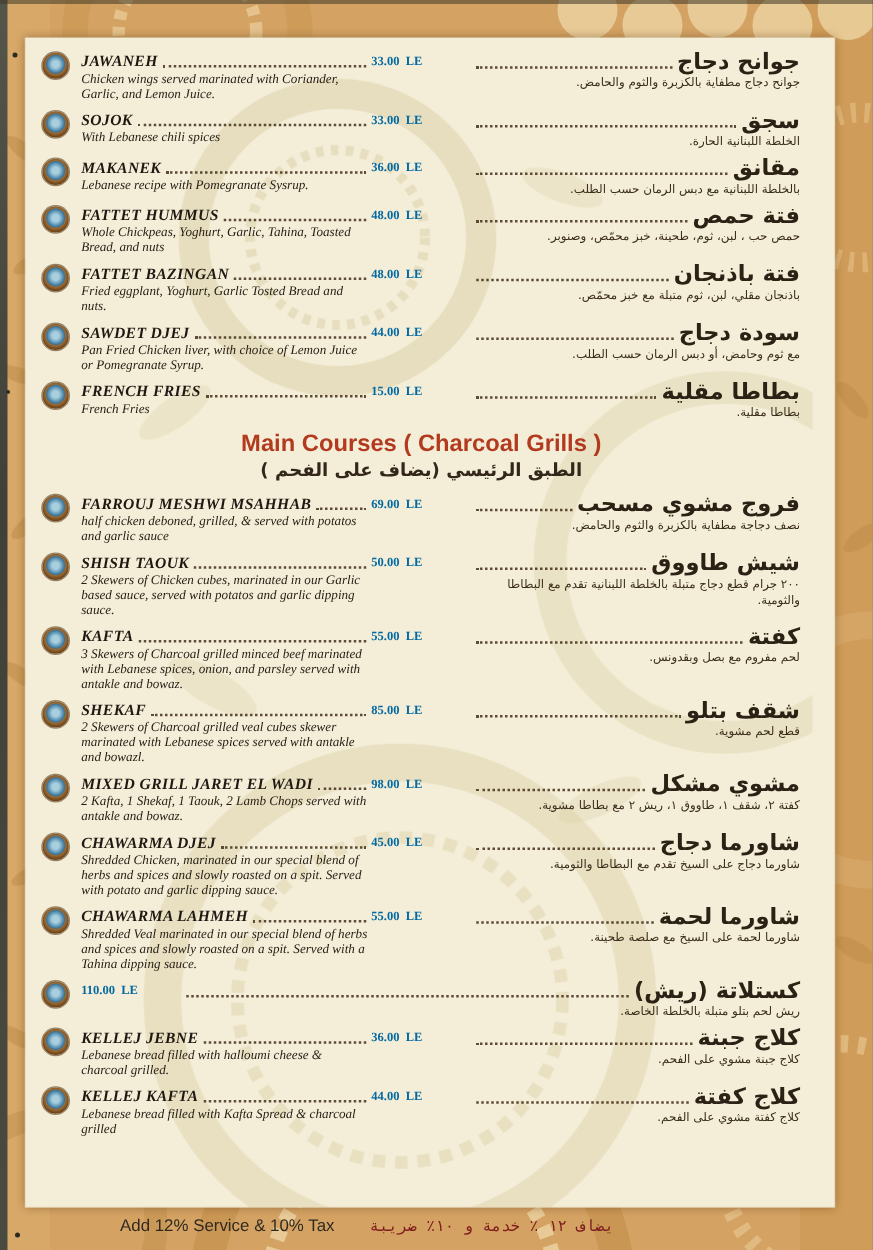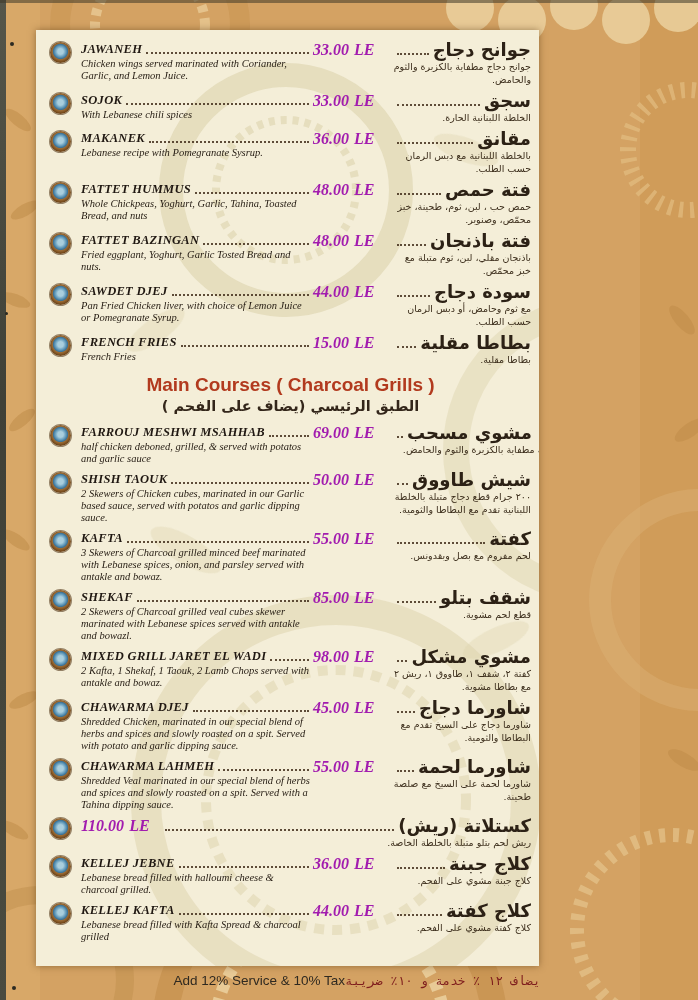--- a/index.html
+++ b/index.html
@@ -11,56 +11,56 @@
   
   .edge-left{position:absolute;left:0;top:0;width:6px;height:100%;background:linear-gradient(#55564a,#3f4037 40%,#4a4b40);z-index:4;}
   .edge-top{position:absolute;left:0;top:0;width:100%;height:3px;background:rgba(62,56,40,.55);z-index:4;}
   .speck{position:absolute;background:#2c2a22;border-radius:50%;z-index:5;}
   .sp1{left:10px;top:42px;width:4px;height:4px;}
   .sp2{left:5px;top:312px;width:3px;height:3px;}
   .sp3{left:12px;top:986px;width:4px;height:4px;}
 
   
   .panel{
-    position:absolute;left:36px;top:30px;width:503px;height:936px;z-index:2;
-    background:#f4eed8;box-sizing:border-box;padding:12px 8px 4px 14px;
+    position:absolute;left:20px;top:30px;width:648px;height:936px;z-index:2;
+    background:#f4eed8;box-sizing:border-box;padding:12px 28px 4px 14px;
     box-shadow:0 0 7px rgba(80,50,15,.5);overflow:hidden;
   }
   .panel-decor{position:absolute;left:0;top:0;z-index:0;pointer-events:none;}
   .panel-content{position:relative;z-index:1;}
 
   
   .row{display:flex;align-items:flex-start;margin-bottom:7px;}
   .bullet{
     flex:0 0 21px;width:21px;height:21px;border-radius:50%;margin:0 10px 0 0;
     background:radial-gradient(circle at 50% 45%, #a9cedd 0 18%, #5e97b8 36%, #3d7396 46%, #9a6a33 52%, #6e4418 70%, #8a5a2b 100%);
     box-shadow:0 0 0 1px rgba(70,40,10,.55);
   }
   .en{flex:0 0 232px;width:232px;}
   .en-name-line{display:flex;align-items:flex-end;}
   .en-name{font-style:italic;font-weight:700;font-size:12.5px;line-height:15px;letter-spacing:.3px;color:#201812;white-space:nowrap;}
   .leader{flex:1;border-bottom:2px dotted #43301d;margin:0 4px 3px 4px;min-width:6px;height:9px;opacity:.85;}
   .en-desc{font-style:italic;font-size:10.5px;line-height:12px;color:#241b12;padding-top:1px;}
-  .price{flex:0 0 80px;width:80px;font-style:italic;font-weight:700;font-size:16px;line-height:15px;color:#a21caf;}
+  .price{flex:0 0 80px;width:80px;font-weight:700;font-size:10px;line-height:15px;color:#0369a1;}
   .price .cur{margin-left:5px;}
   .ar{flex:1;direction:rtl;font-family:"DejaVu Sans",sans-serif;}
   .ar-name-line{display:flex;align-items:flex-end;}
   .ar-name{font-weight:700;font-size:18px;line-height:16px;color:#2c2115;white-space:nowrap;}
   .ar-desc{font-size:9.5px;line-height:13px;color:#3c2e1c;text-align:right;padding-top:2px;}
 
   
   .heading{text-align:center;margin:3px 0 9px 0;}
   .heading-en{font-family:"Liberation Sans",sans-serif;font-weight:700;font-size:19px;line-height:23px;color:#b23a1e;}
   .heading-ar{font-family:"DejaVu Sans",sans-serif;font-weight:700;font-size:14.5px;line-height:20px;color:#33261a;}
 
   
   .service{
     position:absolute;left:0;top:969px;width:698px;z-index:3;box-sizing:border-box;
-    display:flex;justify-content:center;padding:4px 80px 0 96px;
-    font-family:"Liberation Sans",sans-serif;font-size:13.5px;color:#2f2920;
+    display:flex;justify-content:flex-start;padding:4px 80px 0 96px;
+    font-family:"Liberation Sans",sans-serif;font-size:13.5px;color:#2f2920;gap:28px;
   }
   .service-ar{font-family:Liberation Mono, monospace;direction:rtl;font-size:12.5px;color:#7f1d1d;}
 </style>
 </head>
 <body>
 
 <div class="stage">
 
   <svg class="bg-svg" width="698" height="1000" aria-hidden="true">
     <rect width="698" height="1000" fill="#d4a263"></rect>

